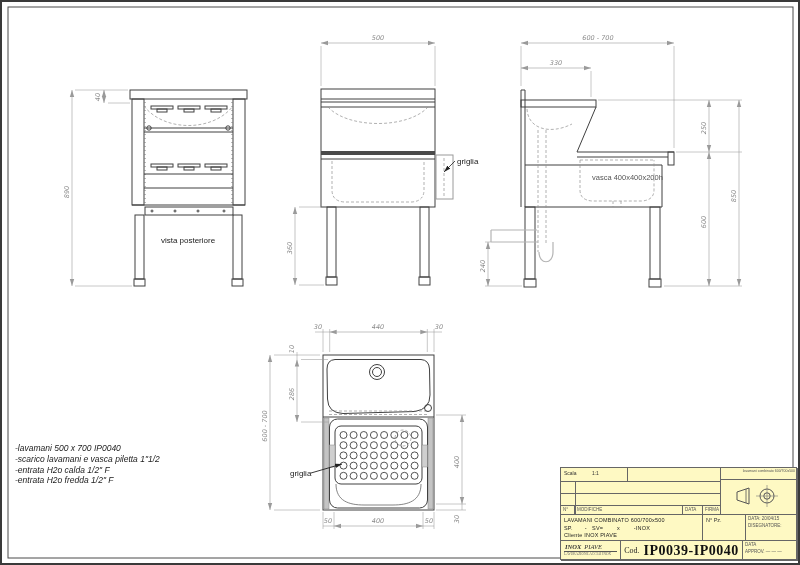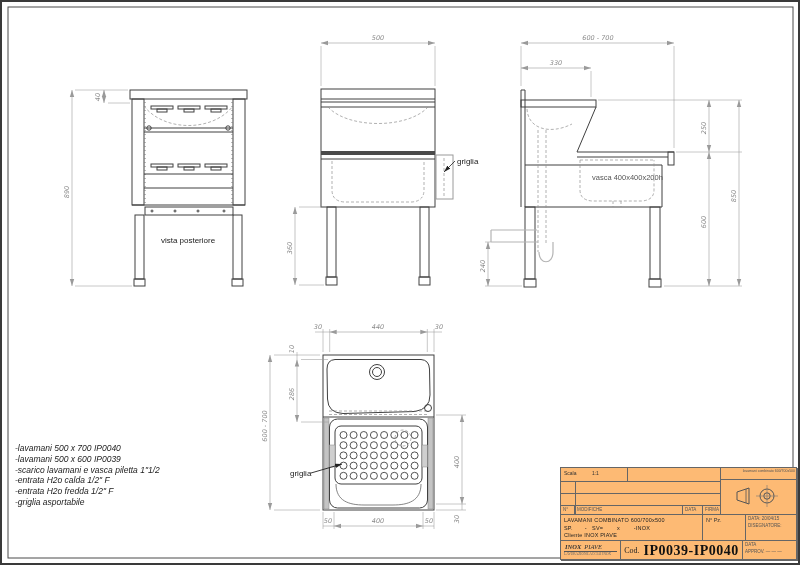--- a/index.html
+++ b/index.html
@@ -13,21 +13,21 @@
   .dot{stroke:#777;stroke-width:1;stroke-dasharray:1,3;}
   .p{stroke:#b4b4b4;fill:none;stroke-width:1.2;}
   .d{stroke:#9a9a9a;stroke-width:.6;marker-start:url(#ag);marker-end:url(#ag);}
   .e{stroke:#9a9a9a;stroke-width:.55;}
   .dt{fill:#8a8a8a;font-size:6.5px;font-style:italic;text-anchor:middle;}
   .lb{fill:#1a1a1a;font-size:8px;font-family:"Liberation Sans",sans-serif;}
   .lb2{fill:#555;font-size:7.5px;font-family:"Liberation Sans",sans-serif;}
   .ctr{text-anchor:middle;}
   #notes{position:absolute;left:13px;top:441px;width:250px;font-size:8.5px;line-height:10.8px;color:#1a1a1a;font-style:italic;}
   .tb{position:absolute;left:558px;top:465px;width:237px;height:93px;border:1px solid #666;box-sizing:border-box;
-      font-size:5px;color:#333;background:#fdba74;}
+      font-size:5px;color:#333;background:#fef9c3;}
   .cell{position:absolute;border-right:1px solid #666;border-bottom:1px solid #666;box-sizing:border-box;overflow:hidden;}
   .pad{padding:2px 3px;}
   .tiny{font-size:4.5px;color:#555;padding:1px 2px;}
   .tiny4{font-size:4.5px;color:#555;padding:1px 2px;white-space:nowrap;}
   .desc{font-size:5.5px;line-height:7.6px;letter-spacing:.2px;color:#222;padding:2px 3px;}
   .npz{font-size:5.5px;padding:2px 3px;display:block;}
   .cod{display:flex;align-items:center;justify-content:center;gap:4px;font-family:"Liberation Serif",serif;}
   .codl{font-size:8px;color:#222;}
   .codv{font-size:14px;font-weight:bold;letter-spacing:.5px;color:#111;}
   .logo{font-family:"Liberation Serif",serif;}
@@ -274,25 +274,23 @@
     <text class="dt" x="376" y="521">400</text>
     <text class="dt" x="427" y="521">50</text>
     <line x1="309" y1="471" x2="340" y2="462" stroke="#222" stroke-width=".9" marker-end="url(#ad)"></line>
     <text class="lb" x="288" y="474">griglia</text>
   </g>
 </svg>
 
 
 <div id="notes">
   <div>-lavamani 500 x 700 IP0040</div>
-  <div>-lavamani 500 x 600 IP0039</div>
   <div>-scarico lavamani e vasca piletta 1"1/2</div>
   <div>-entrata H2o calda 1/2" F</div>
   <div>-entrata H2o fredda 1/2" F</div>
-  <div>-griglia asportabile</div>
 </div>
 
 
 <div class="tb">
   <div class="cell pad" style="left:0;top:0;width:67px;height:14px;">
     <span>Scala</span>
     <span style="margin-left:14px">1:1</span>
   </div>
   <div class="cell" style="left:67px;top:0;width:93px;height:14px;"></div>
   <div class="cell" style="left:0;top:14px;width:160px;height:12px;"></div>

